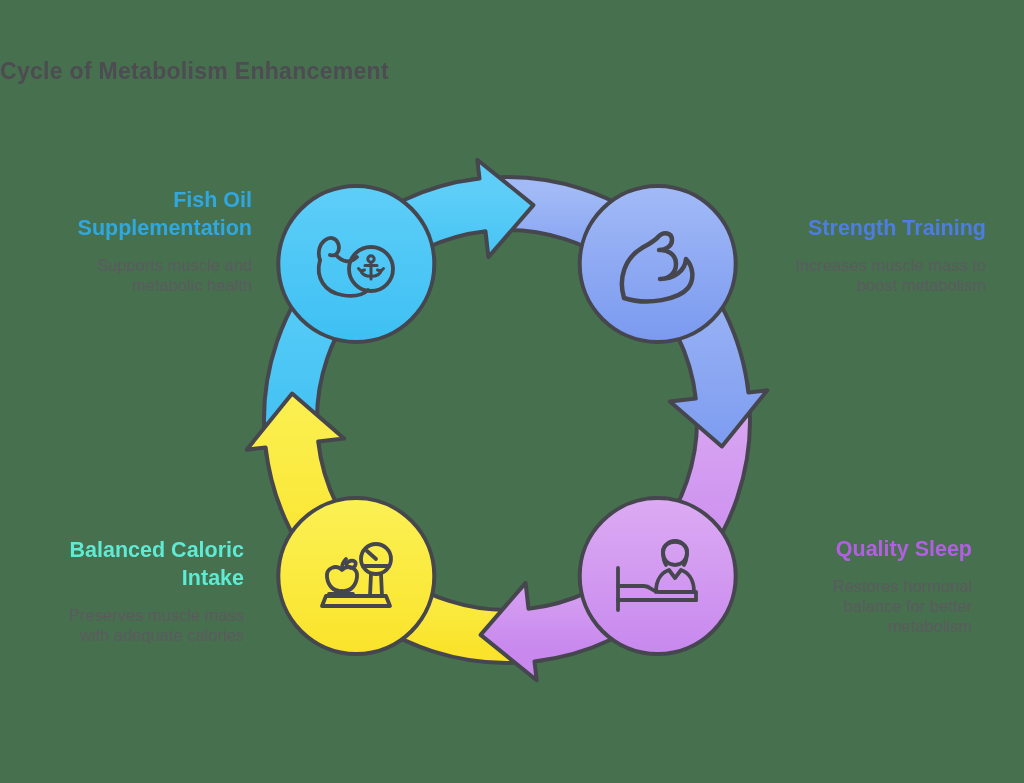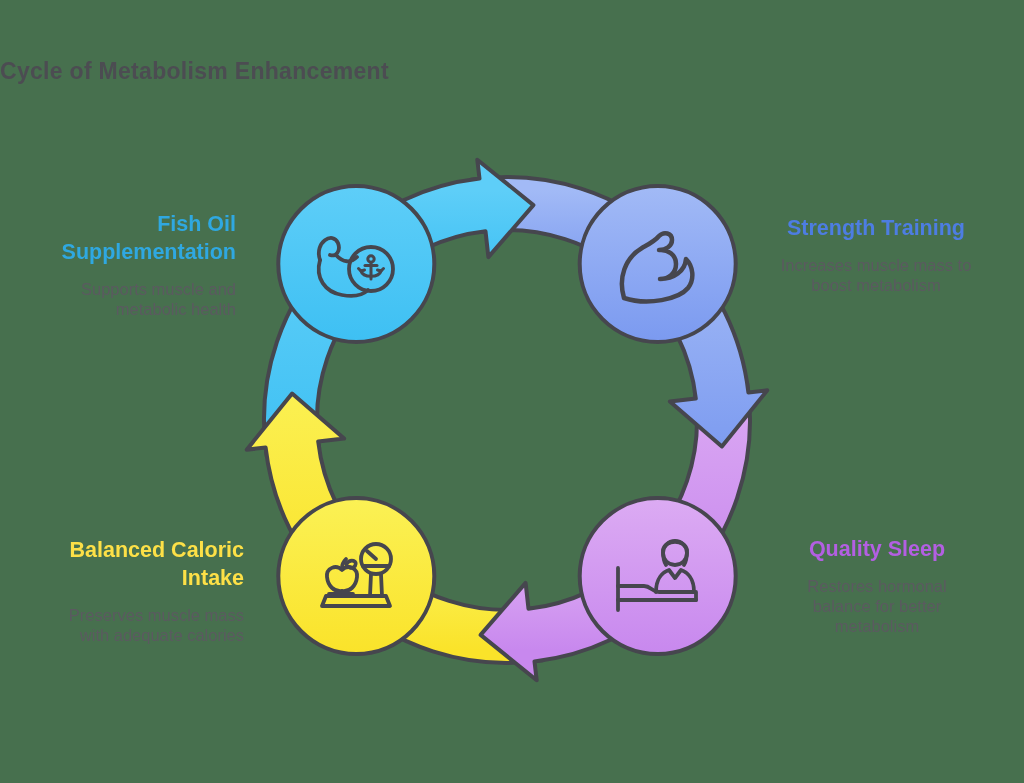--- a/index.html
+++ b/index.html
@@ -10,28 +10,28 @@
   }
   .stage{position:absolute;inset:0;}
   svg#diagram{position:absolute;left:0;top:0;}
   .title{
     position:absolute;left:0;top:58px;width:1014px;
     text-align:left;font-size:23px;font-weight:700;letter-spacing:.3px;
     color:#4C4C52;
   }
   .label-block{position:absolute;}
   .label-block.align-right{text-align:right;}
-  .label-block.align-left{text-align:center;}
+  .label-block.align-left{text-align:right;}
   .node-heading{
     font-size:21.5px;font-weight:700;line-height:28px;white-space:pre-line;
   }
   .node-desc{
     margin-top:13px;font-size:16.5px;line-height:20px;color:#5B5A60;white-space:pre-line;
   }
-  #block-fish{left:36px;top:186px;width:200px;margin-top:24px;}
+  #block-fish{left:52px;top:186px;width:200px;}
   #block-strength{left:766px;top:214px;width:220px;}
   #block-sleep{left:782px;top:535px;width:190px;}
   #block-caloric{left:49px;top:536px;width:195px;}
 </style>
 </head>
 <body>
 
 <div class="stage">
 
   <svg id="diagram" width="1024" height="783" viewBox="0 0 1024 783">
@@ -161,19 +161,19 @@
   </div>
 
   <div class="label-block align-left" id="block-sleep">
     <div class="node-heading" style="color: rgb(179, 95, 226);">Quality Sleep</div>
     <div class="node-desc">Restores hormonal
 balance for better
 metabolism</div>
   </div>
 
   <div class="label-block align-right" id="block-caloric">
-    <div class="node-heading" style="color: #fde047; text-align: right;">Balanced Caloric
+    <div class="node-heading" style="color: #5eead4; text-align: right;">Balanced Caloric
 Intake</div>
     <div class="node-desc">Preserves muscle mass
 with adequate calories</div>
   </div>
 
 </div>
 
 </body></html>

